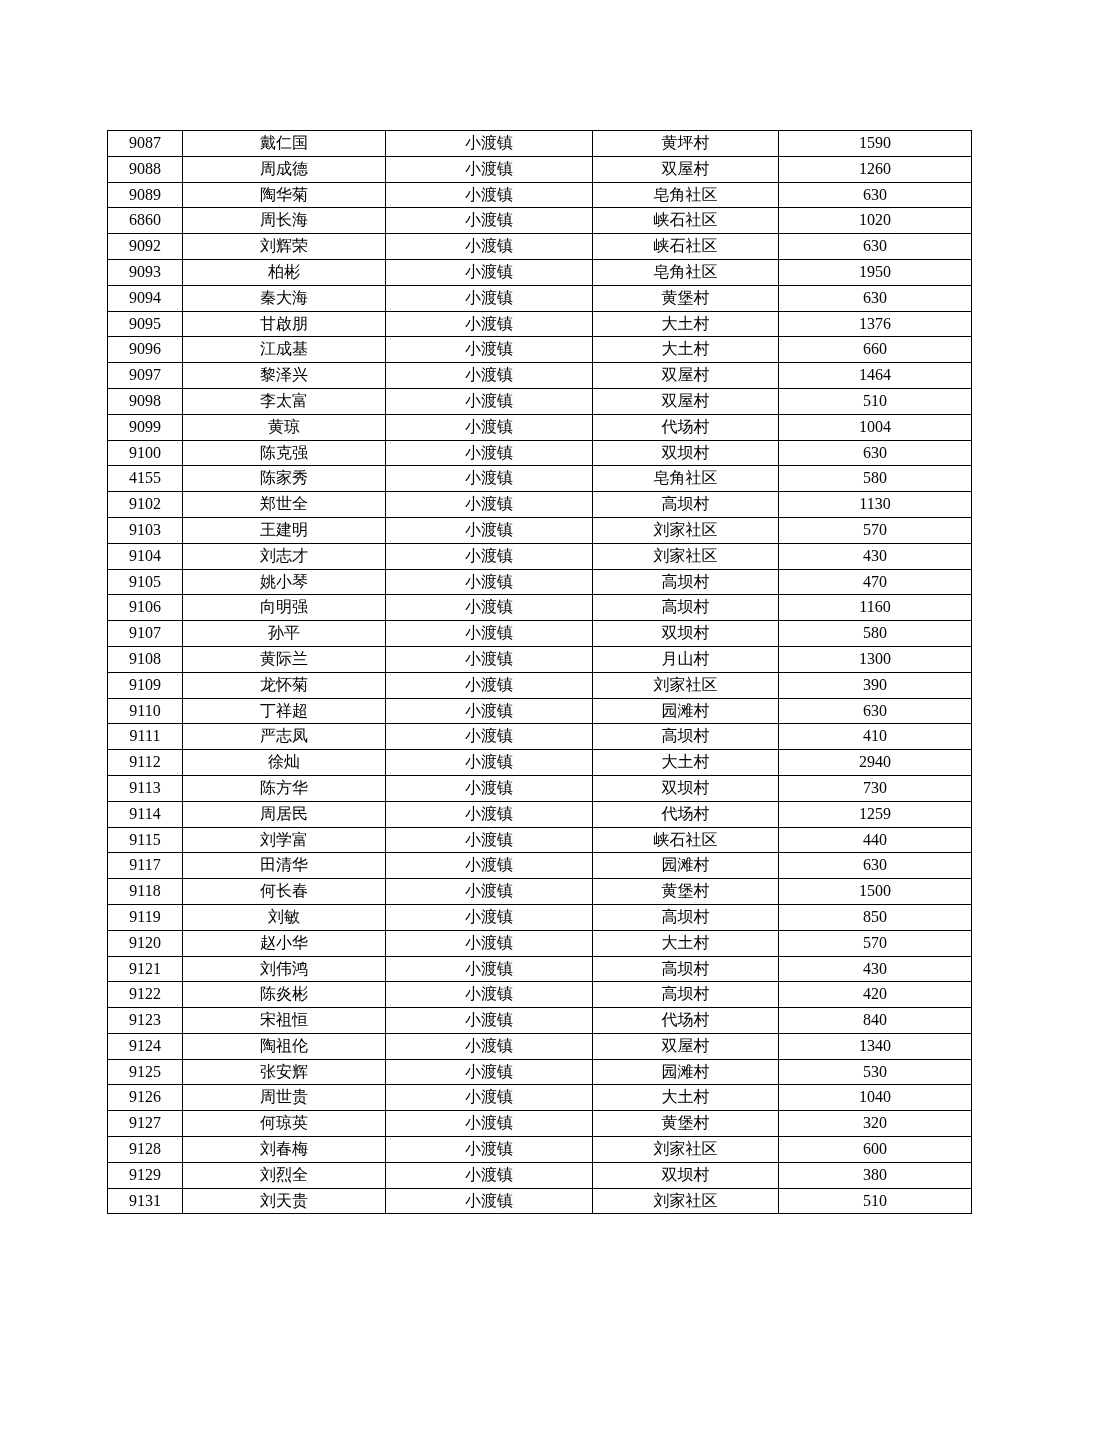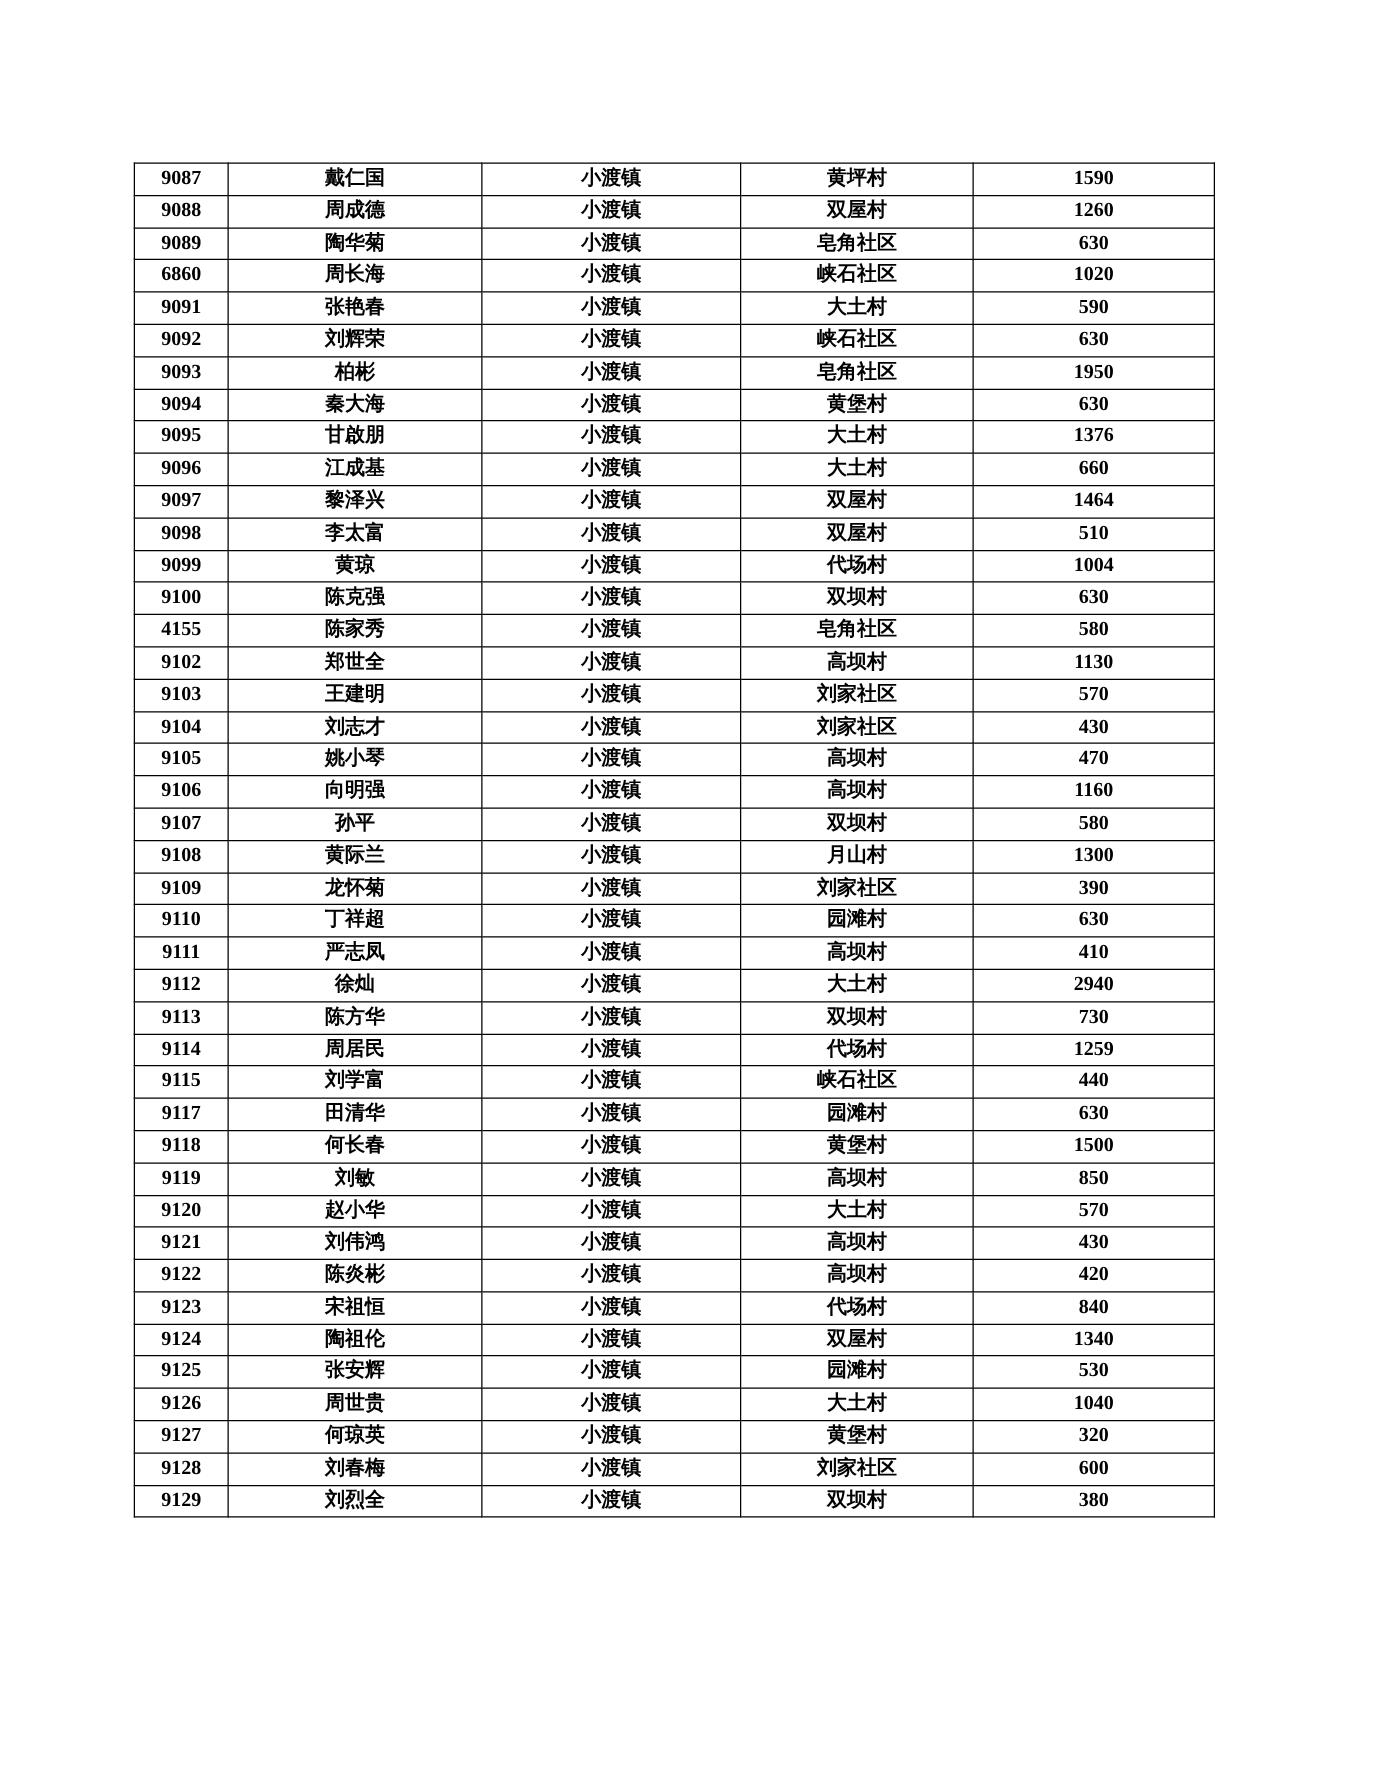--- a/index.html
+++ b/index.html
@@ -11,21 +11,20 @@
     height: 1429px;
     background: #ffffff;
     font-family: "Liberation Serif", "DejaVu Serif", serif;
     position: relative;
     color: #000;
   }
   .table-wrap {
     position: absolute;
     left: 107px;
     top: 130px;
-    font-weight: bold;
   }
   table.records {
     border-collapse: collapse;
     table-layout: fixed;
   }
   table.records td {
     border: 1px solid #000;
     text-align: center;
     vertical-align: middle;
     font-size: 16px;
@@ -76,27 +75,20 @@
           <td>630</td>
         </tr>
         <tr>
           <td>6860</td>
           <td>周长海</td>
           <td>小渡镇</td>
           <td>峡石社区</td>
           <td>1020</td>
         </tr>
         <tr>
-          <td>9091</td>
-          <td>张艳春</td>
-          <td>小渡镇</td>
-          <td>大土村</td>
-          <td>590</td>
-        </tr>
-        <tr>
           <td>9092</td>
           <td>刘辉荣</td>
           <td>小渡镇</td>
           <td>峡石社区</td>
           <td>630</td>
         </tr>
         <tr>
           <td>9093</td>
           <td>柏彬</td>
           <td>小渡镇</td>
@@ -340,16 +332,23 @@
           <td>小渡镇</td>
           <td>刘家社区</td>
           <td>600</td>
         </tr>
         <tr>
           <td>9129</td>
           <td>刘烈全</td>
           <td>小渡镇</td>
           <td>双坝村</td>
           <td>380</td>
+        </tr>
+        <tr>
+          <td>9131</td>
+          <td>刘天贵</td>
+          <td>小渡镇</td>
+          <td>刘家社区</td>
+          <td>510</td>
         </tr>
       </tbody>
   </table>
 </div>
 
 </body></html>

